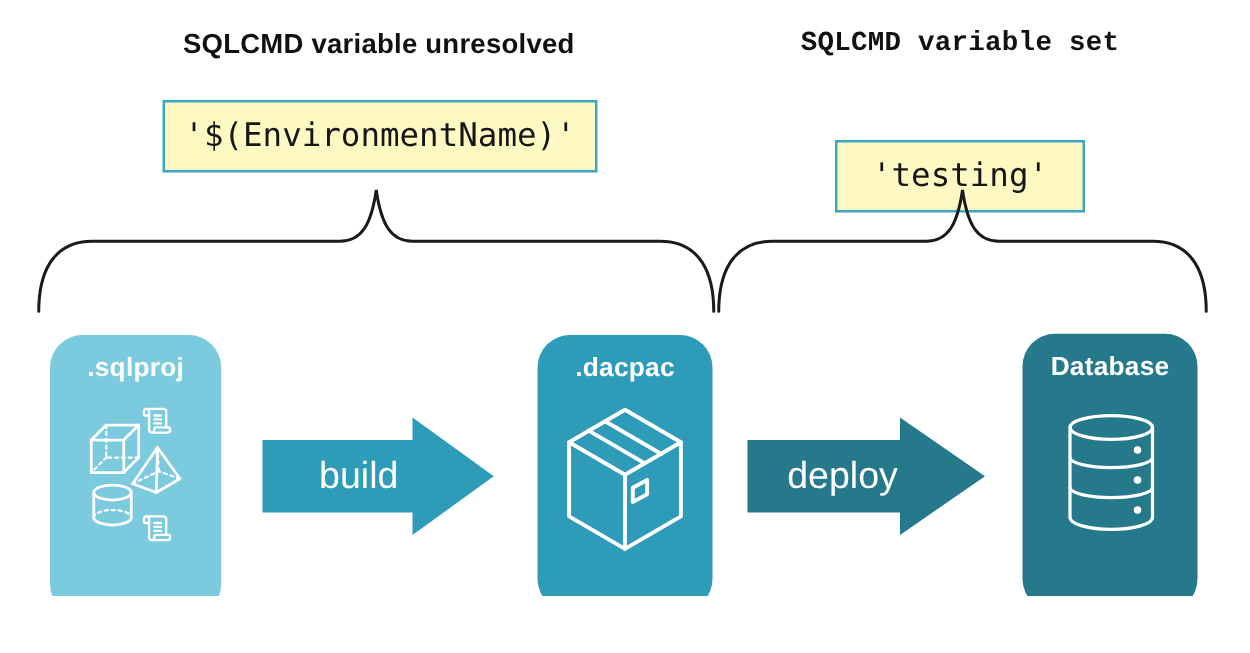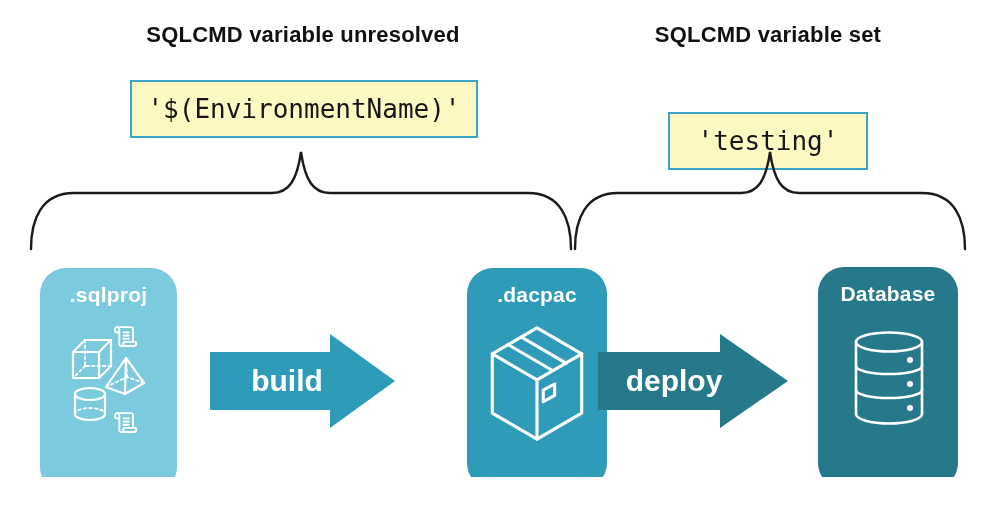--- a/index.html
+++ b/index.html
@@ -21,39 +21,39 @@
     font-size:26px;color:#161616;white-space:nowrap;
   }
   .stage{
     box-sizing:border-box;border-radius:26px;
   }
   .stage-label{
     position:absolute;left:0;top:15px;width:100%;text-align:center;
     font-size:21px;font-weight:700;color:#fff;letter-spacing:.2px;
   }
   .arrow-label{
-    font-size:30px;font-weight:700;color:#fff;text-align:center;white-space:nowrap;
+    font-size:30px;font-weight:400;color:#fff;text-align:center;white-space:nowrap;
   }
   .bg-light{background:var(--light-blue,#7BCADD);}
-  .bg-teal{background:var(--teal,#2E9CB9);margin-left:37px;}
+  .bg-teal{background:var(--teal,#2E9CB9);}
   .bg-dark{background:var(--dark-teal,#26798B);}
   svg{display:block;}
   .wicon{stroke:#fff;fill:none;stroke-linecap:round;stroke-linejoin:round;}
 </style>
 </head>
 <body>
 
 <div class="canvas">
 
   <div class="abs title" style="left:103px;top:22px;width:400px;">SQLCMD variable unresolved</div>
   <div class="abs code-box" style="left:130px;top:80px;width:348px;height:58px;">
     <span class="code-text">'$(EnvironmentName)'</span>
   </div>
 
-  <div class="abs title" style="left:618px;top:22px;width:300px;">SQLCMD variable set</div>
+  <div class="abs title" style="left:618px;top:22px;width:300px;font-family:Liberation Mono, monospace;">SQLCMD variable set</div>
   <div class="abs code-box" style="left:668px;top:80px;width:200px;height:58px;margin-top:32px;">
     <span class="code-text">'testing'</span>
   </div>
 
   <svg class="abs" style="left:28px;top:146px;" width="546" height="106" viewBox="0 0 546 106">
     <path d="M3 103 C3 74, 13 47, 46 47 L244 47 C261 47, 269 34, 273 6 C277 34, 285 47, 302 47 L500 47 C533 47, 543 74, 543 103" fill="none" stroke="var(--brace,#1A1A1A)" stroke-width="2.4" stroke-linecap="round"></path>
   </svg>
 
   <svg class="abs" style="left:572px;top:146px;" width="396" height="106" viewBox="0 0 396 106">
     <path d="M3 103 C3 74, 13 47, 46 47 L169 47 C186 47, 194 34, 198 6 C202 34, 210 47, 227 47 L350 47 C383 47, 393 74, 393 103" fill="none" stroke="var(--brace,#1A1A1A)" stroke-width="2.4" stroke-linecap="round"></path>

